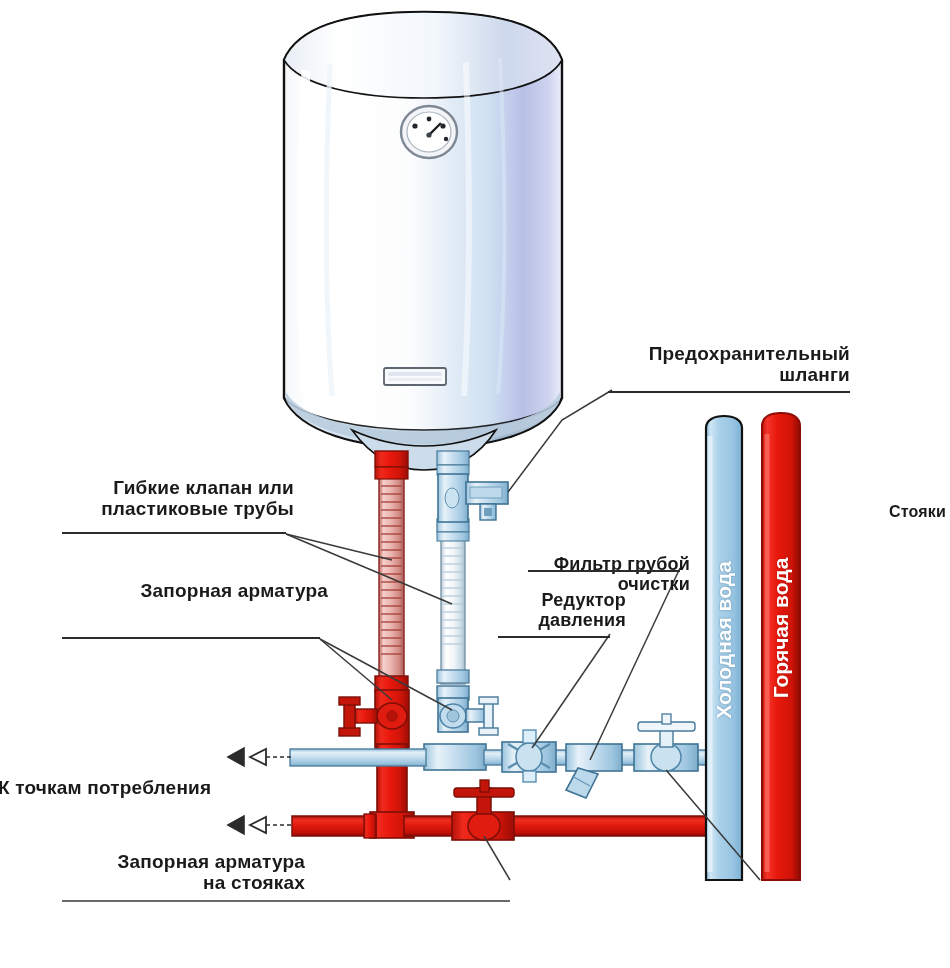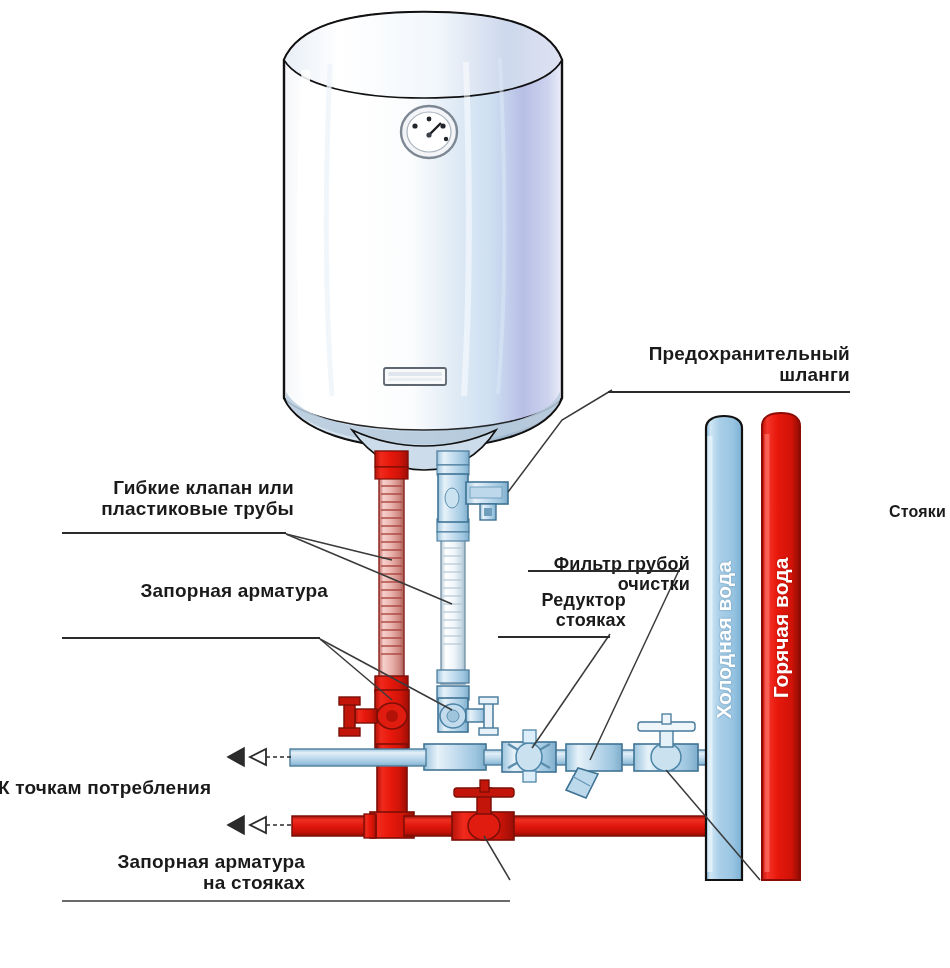--- a/index.html
+++ b/index.html
@@ -328,21 +328,21 @@
   </div>
 
   <div class="lbl" style="left:518px;top:524px;width:172px;font-size:18px;margin-top:30px;">
     <div>Фильтр грубой</div>
     <div>очистки</div>
   </div>
   <div class="rule" style="left:528px;top:570px;width:152px;"></div>
 
   <div class="lbl" style="left:490px;top:590px;width:136px;font-size:18px;">
     <div>Редуктор</div>
-    <div>стояках</div>
+    <div>давления</div>
   </div>
   <div class="rule" style="left:498px;top:636px;width:112px;"></div>
 
   <div class="lbl" style="left:58px;top:477px;width:236px;font-size:19px;">
     <div>Гибкие клапан или</div>
     <div>пластиковые трубы</div>
   </div>
   <div class="rule" style="left:62px;top:532px;width:224px;"></div>
 
   <div class="lbl" style="left:58px;top:580px;width:270px;font-size:19px;">

